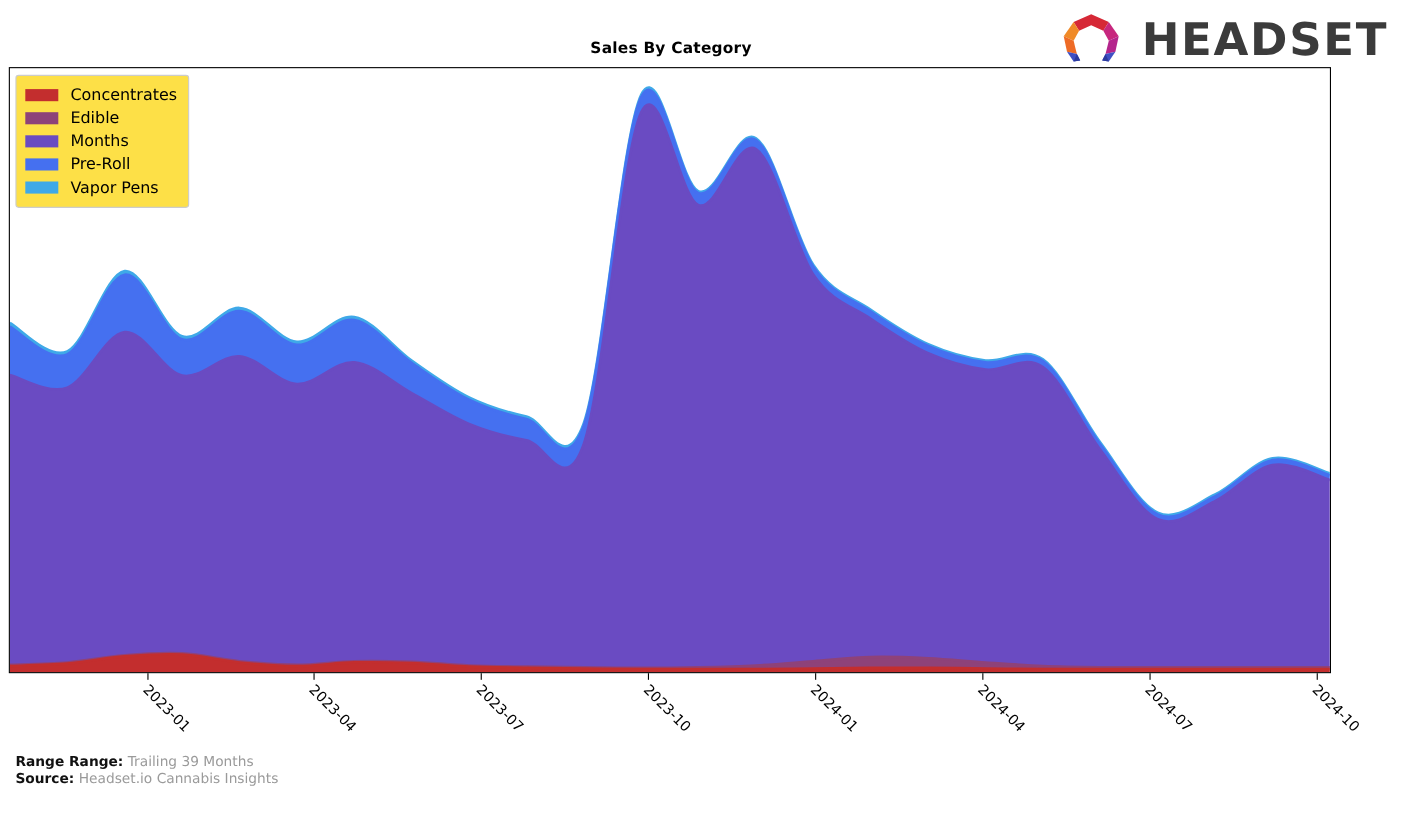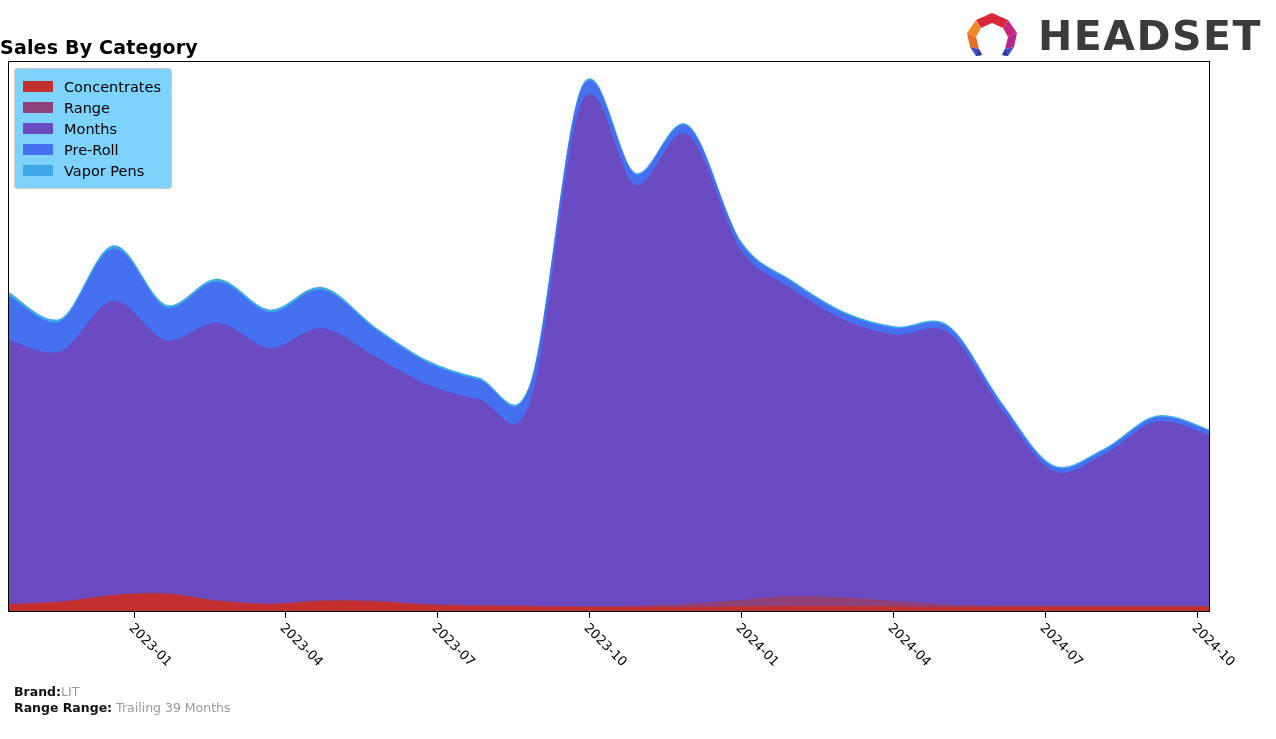--- a/index.html
+++ b/index.html
@@ -14,22 +14,22 @@
     font-family: "DejaVu Sans", "Liberation Sans", sans-serif;
     overflow: hidden;
   }
 
   
   #chart-title {
     position: absolute;
     left: 0;
     top: 36px;
     width: 1220px;
-    text-align: left;
-    font-size: 19px;
+    text-align: center;
+    font-size: 14px;
     font-weight: bold;
     color: #000000;
     letter-spacing: 0.2px;
   }
 
   
   #logo {
     position: absolute;
     right: 14px;
     top: 11px;
@@ -57,21 +57,21 @@
     box-sizing: border-box;
     overflow: hidden;
   }
   #plot-svg { display: block; }
 
   
   #legend {
     position: absolute;
     left: 14px;
     top: 68px;
-    background: #7dd3fc;
+    background: #fde047;
     border: 1px solid #cccccc;
     border-radius: 3px;
     padding: 7px 10px 7px 8px;
     z-index: 5;
   }
   .legend-row {
     display: flex;
     align-items: center;
     height: 21px;
   }
@@ -168,21 +168,21 @@
     </svg>
 </div>
 
 <div id="legend">
   <div class="legend-row">
     <span class="legend-swatch" style="background:#C32E2E"></span>
     <span class="legend-label">Concentrates</span>
   </div>
   <div class="legend-row">
     <span class="legend-swatch" style="background:#8E4279"></span>
-    <span class="legend-label">Range</span>
+    <span class="legend-label">Edible</span>
   </div>
   <div class="legend-row">
     <span class="legend-swatch" style="background:#6A4BC2"></span>
     <span class="legend-label">Months</span>
   </div>
   <div class="legend-row">
     <span class="legend-swatch" style="background:#4570F0"></span>
     <span class="legend-label">Pre-Roll</span>
   </div>
   <div class="legend-row">
@@ -205,19 +205,20 @@
     <div class="tick-mark" style="left: 893px;"></div>
     <div class="tick-label" style="left: 896px;">2024-04</div>
     <div class="tick-mark" style="left: 1045px;"></div>
     <div class="tick-label" style="left: 1048px;">2024-07</div>
     <div class="tick-mark" style="left: 1197px;"></div>
     <div class="tick-label" style="left: 1200px;">2024-10</div>
   </div>
 
 <div id="footer">
   <div class="footer-row">
-    <span class="footer-key">Brand:</span><span class="footer-val">LIT</span>
-  </div>
-  <div class="footer-row">
     <span class="footer-key">Range Range:</span>
     <span class="footer-val">Trailing 39 Months</span>
   </div>
+  <div class="footer-row">
+    <span class="footer-key">Source:</span>
+    <span class="footer-val">Headset.io Cannabis Insights</span>
+  </div>
 </div>
 
 </body></html>

